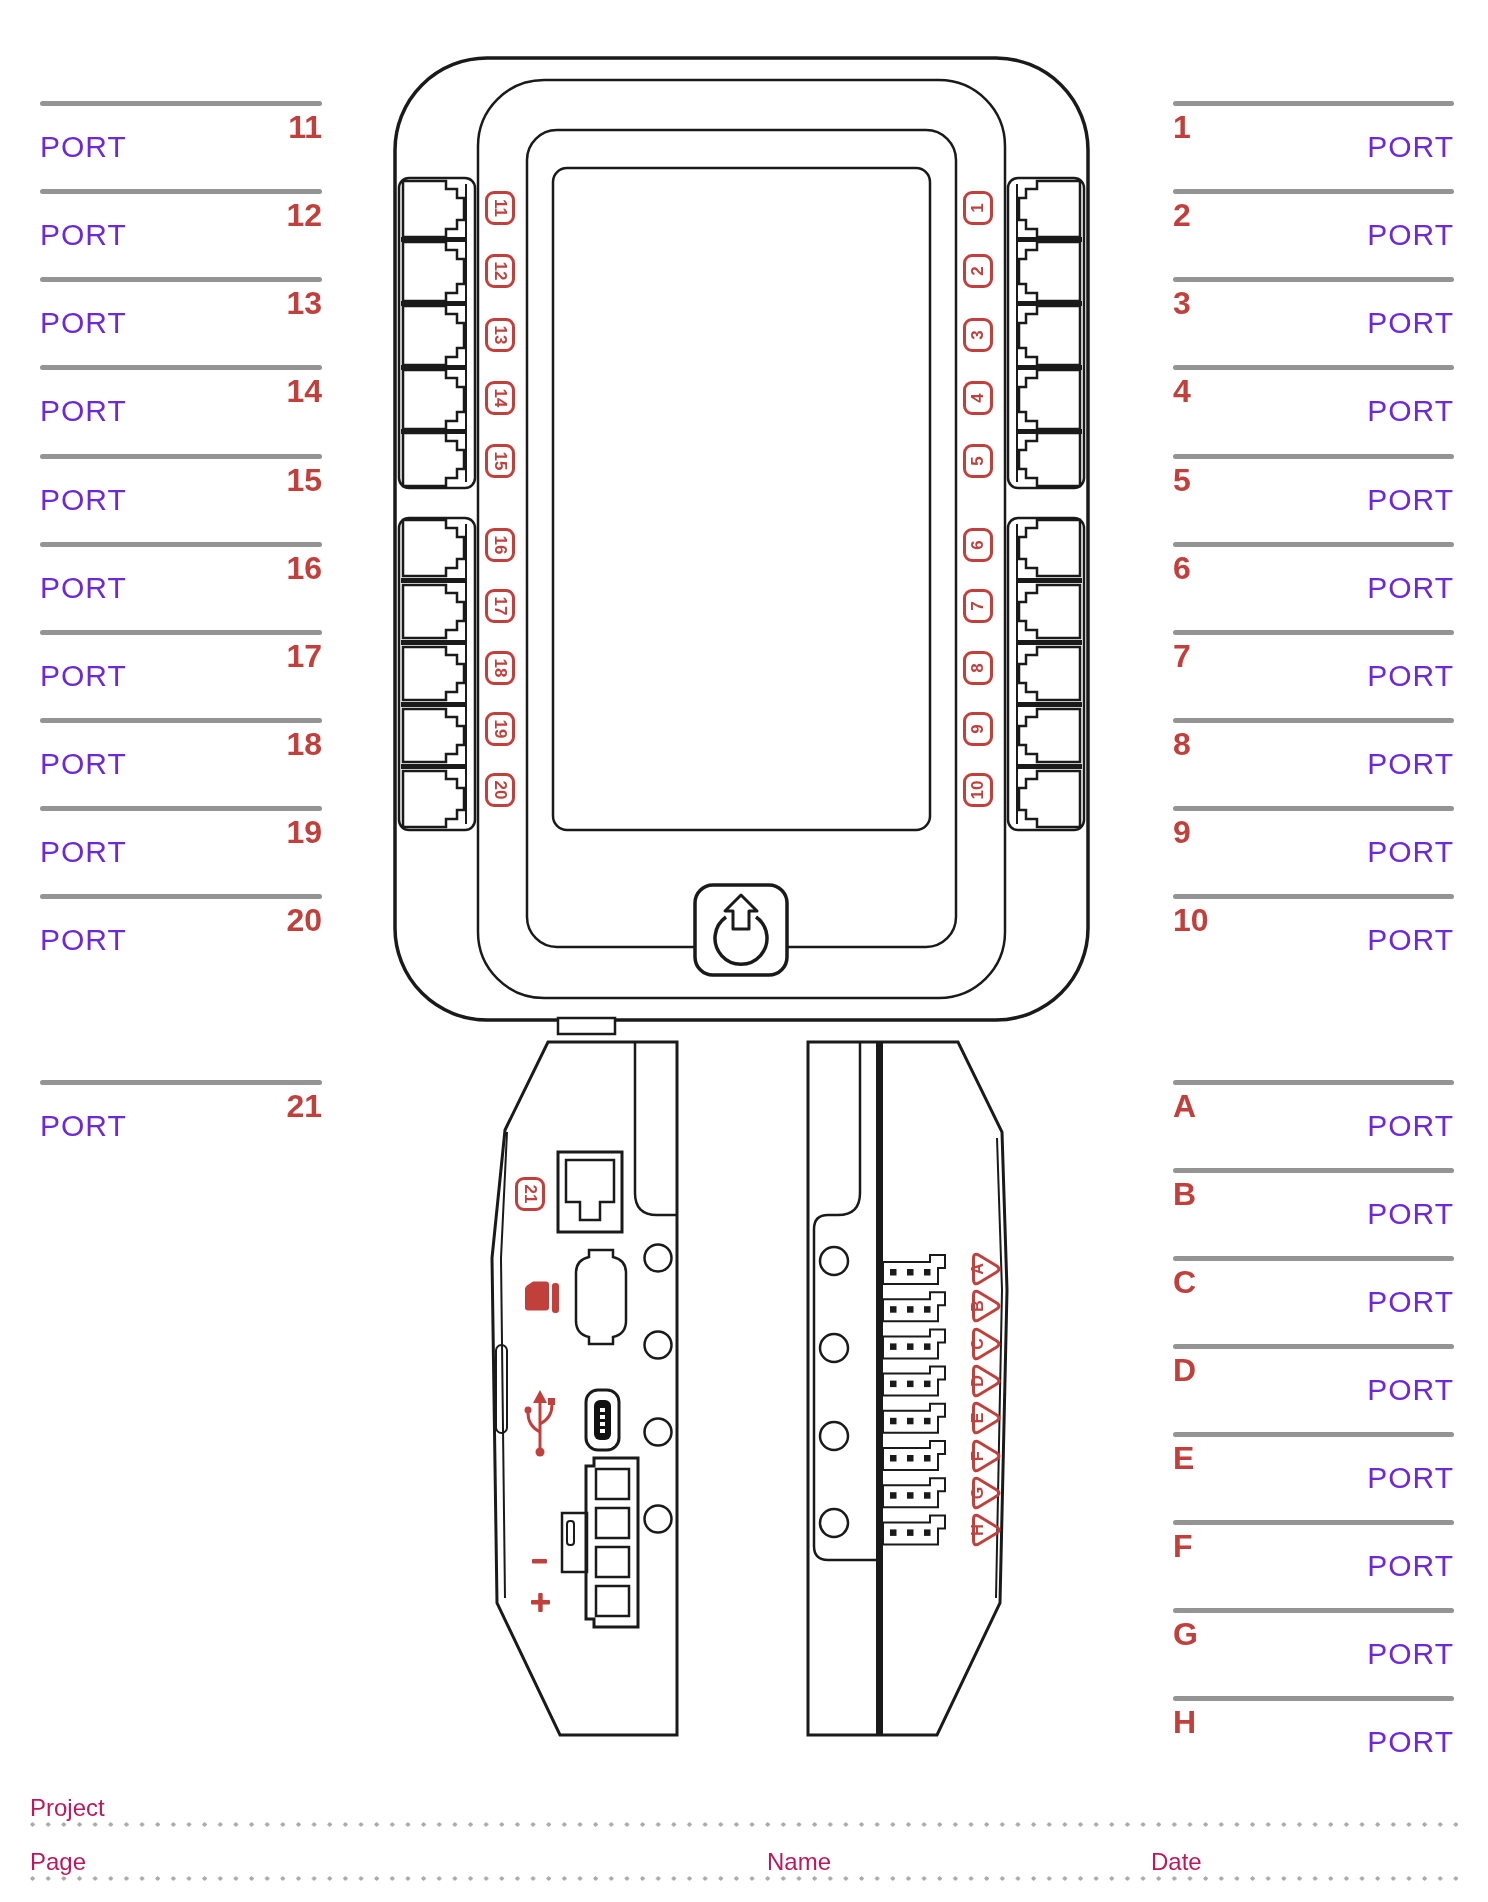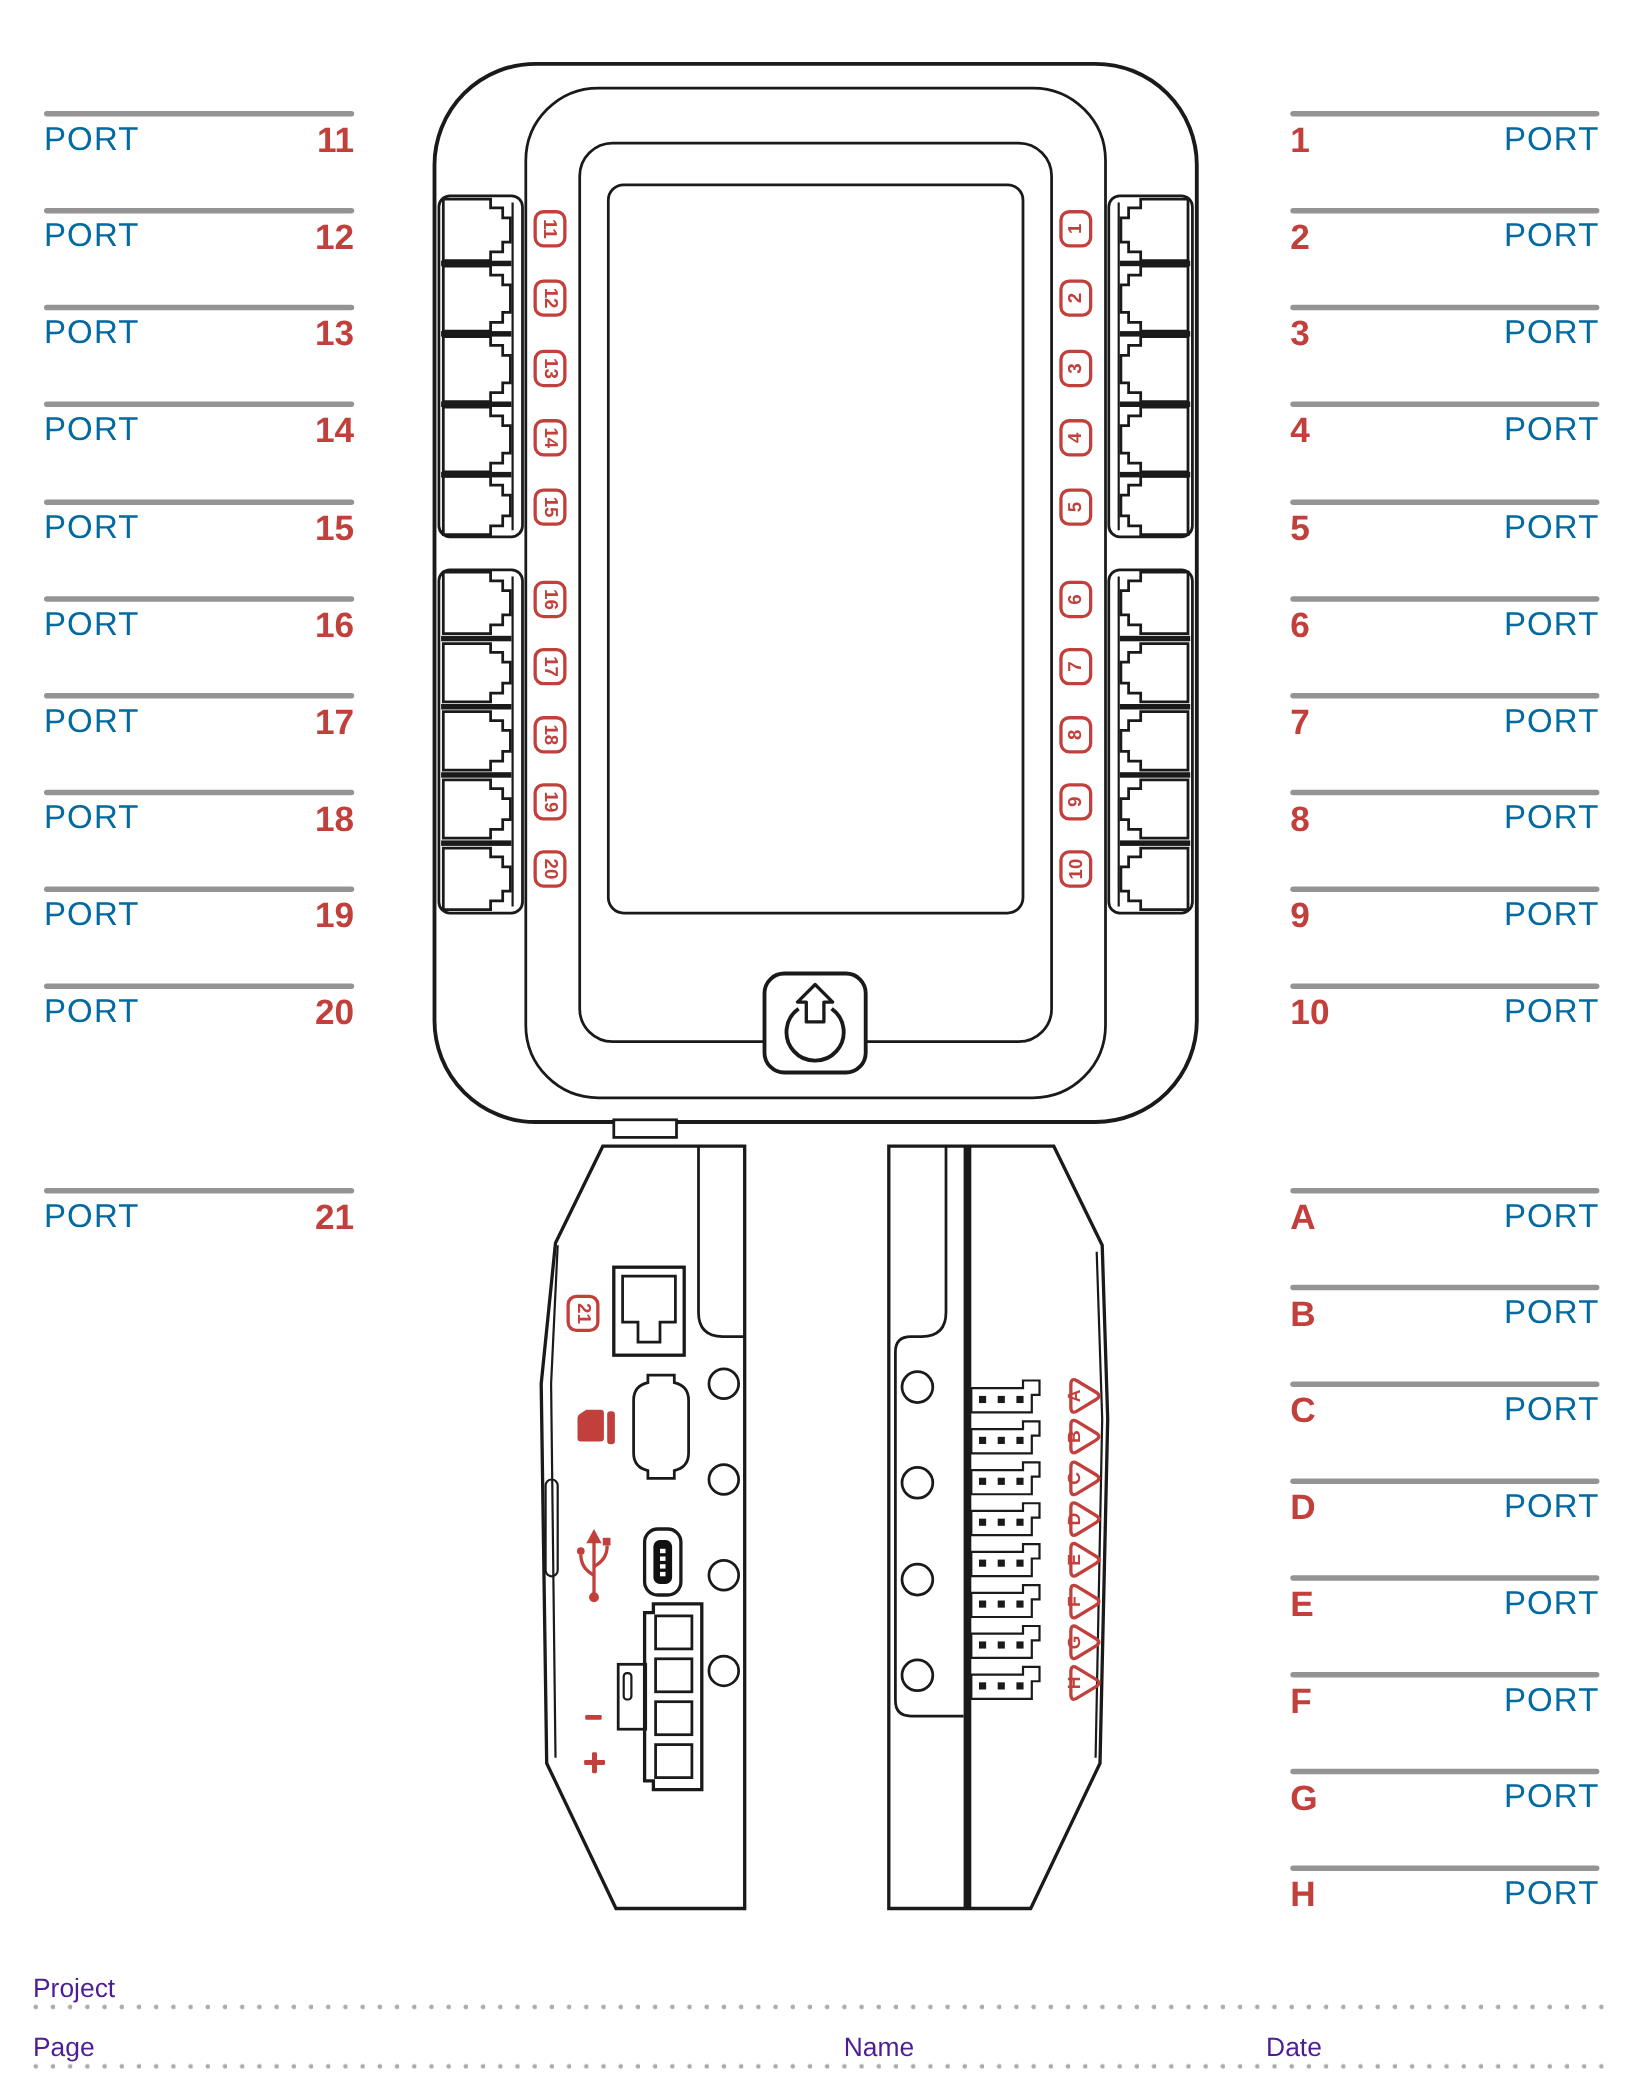--- a/index.html
+++ b/index.html
@@ -5,21 +5,21 @@
   html,body{margin:0;padding:0;background:#fff;}
   #page{position:relative;width:1488px;height:1902px;background:#ffffff;overflow:hidden;
         font-family:"Liberation Sans", sans-serif;}
   svg{position:absolute;left:0;top:0;pointer-events:none;}
 
   
   .row{position:absolute;width:282px;}
   .row .bar{height:5px;background:#949494;border-radius:2.5px;}
   .row .txt{display:flex;justify-content:space-between;align-items:flex-start;margin-top:5px;
             font-size:30px;line-height:1.05;letter-spacing:1px;}
-  .row .port{color:#0369a1;}
+  .row .port{color:#6d28d9;margin-top:20px;}
   .row .num{color:#c2403c;font-weight:bold;font-size:32px;letter-spacing:0;}
   .rows-left .row{left:40px;}
   .rows-right .row{left:1173px;width:281px;}
 
   
   .badge{position:absolute;width:30px;height:34px;box-sizing:border-box;border:3px solid #c2403c;
          border-radius:9px;display:flex;align-items:center;justify-content:center;
          color:#c2403c;font-weight:bold;font-size:17px;background:#fff;}
   .badge span{display:block;}
   .badge.cw span{transform:rotate(90deg);}
@@ -30,21 +30,21 @@
   
   .tri{position:absolute;left:966px;width:36px;height:38px;}
   .tri svg{position:absolute;left:0;top:0;}
   .tri .tl{position:absolute;left:1px;top:0;width:22px;height:38px;display:flex;align-items:center;
            justify-content:center;color:#c2403c;font-weight:bold;font-size:16px;transform:rotate(-90deg);}
 
   
   .dotline{position:absolute;left:30px;width:1428px;height:5px;
            background-image:radial-gradient(circle at 2.5px 2.5px,#ababab 1.9px,rgba(0,0,0,0) 2.3px);
            background-size:15.65px 5px;background-repeat:repeat-x;}
-  .flabel{position:absolute;font-size:24px;color:#4c1d95;line-height:1.1;background:#fff;z-index:3;}
+  .flabel{position:absolute;font-size:24px;color:#be185d;line-height:1.1;background:#fff;z-index:3;}
   .flabel.pad{padding:0 7px;}
 </style>
 </head>
 <body>
 
 <div id="page">
 
   <svg width="1488" height="1902" viewBox="0 0 1488 1902">
     <g stroke="#1a1a1a" fill="none">
 

